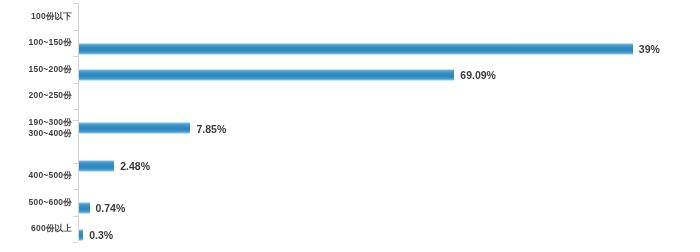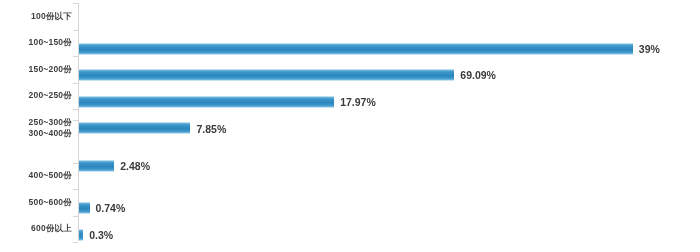--- a/index.html
+++ b/index.html
@@ -120,35 +120,31 @@
           <div class="cat-label">100~150份</div>
           <div class="tick" style="top: 0px;"></div>
           <div class="bar-wrap">
             <div class="bar" style="width: 375.306px;"></div>
             <div class="value-label">69.09%</div>
           </div>
         </div>
         <div class="row" style="top: 56.2px;">
           <div class="cat-label">150~200份</div>
           <div class="tick" style="top: 0px;"></div>
-          <div class="bar-wrap">
-            <div class="bar" style="width: 255.174px;"></div>
-            <div class="value-label">17.97%</div>
-          </div>
         </div>
         <div class="row" style="top: 82.8px;">
           <div class="cat-label">200~250份</div>
           <div class="tick" style="top: 0px;"></div>
           <div class="bar-wrap">
             <div class="bar" style="width: 111.47px;"></div>
             <div class="value-label">7.85%</div>
           </div>
         </div>
         <div class="row" style="top: 109.4px;">
-          <div class="cat-label">250~300份</div>
+          <div class="cat-label">190~300份</div>
           <div class="tick" style="top: 0px;"></div>
         </div>
         <div class="row" style="top: 120px;">
           <div class="cat-label">300~400份</div>
           <div class="tick" style="top: 0px;"></div>
           <div class="bar-wrap">
             <div class="bar" style="width: 35.216px;"></div>
             <div class="value-label">2.48%</div>
           </div>
         </div>

